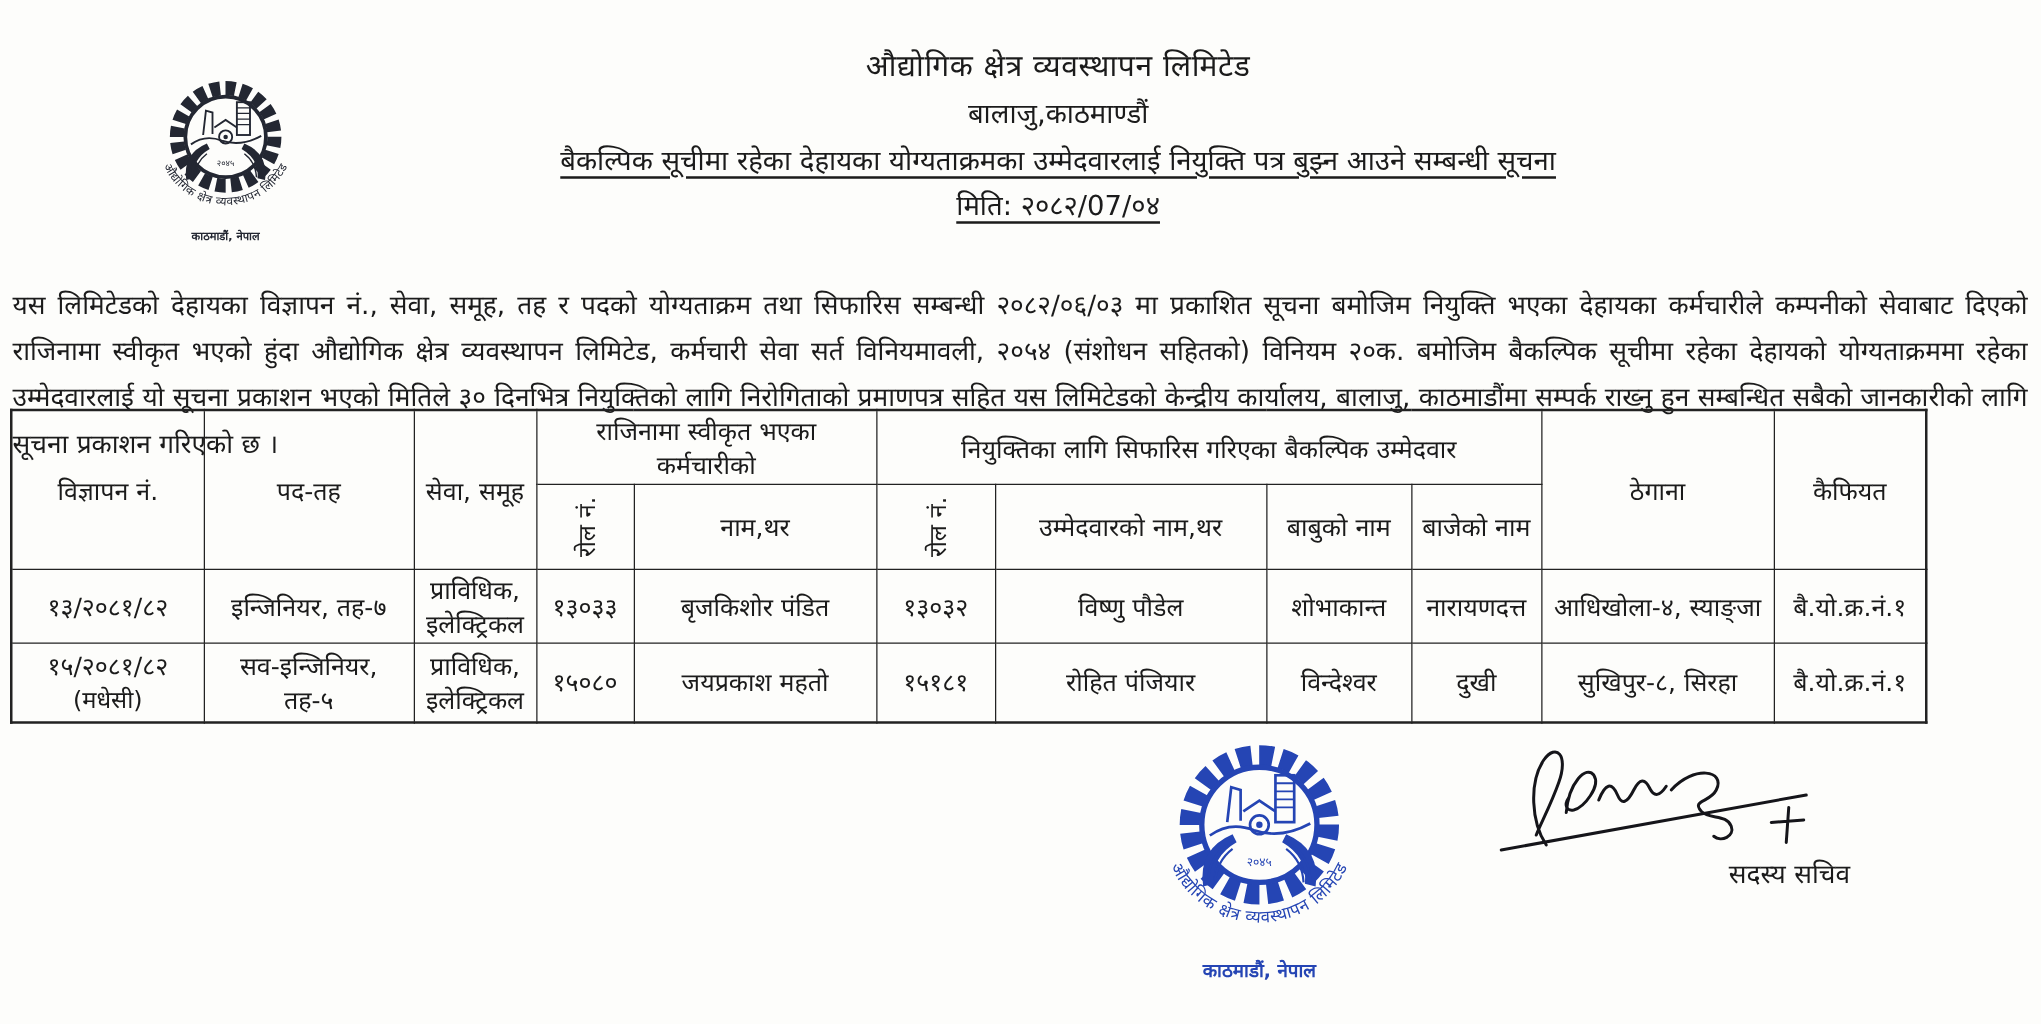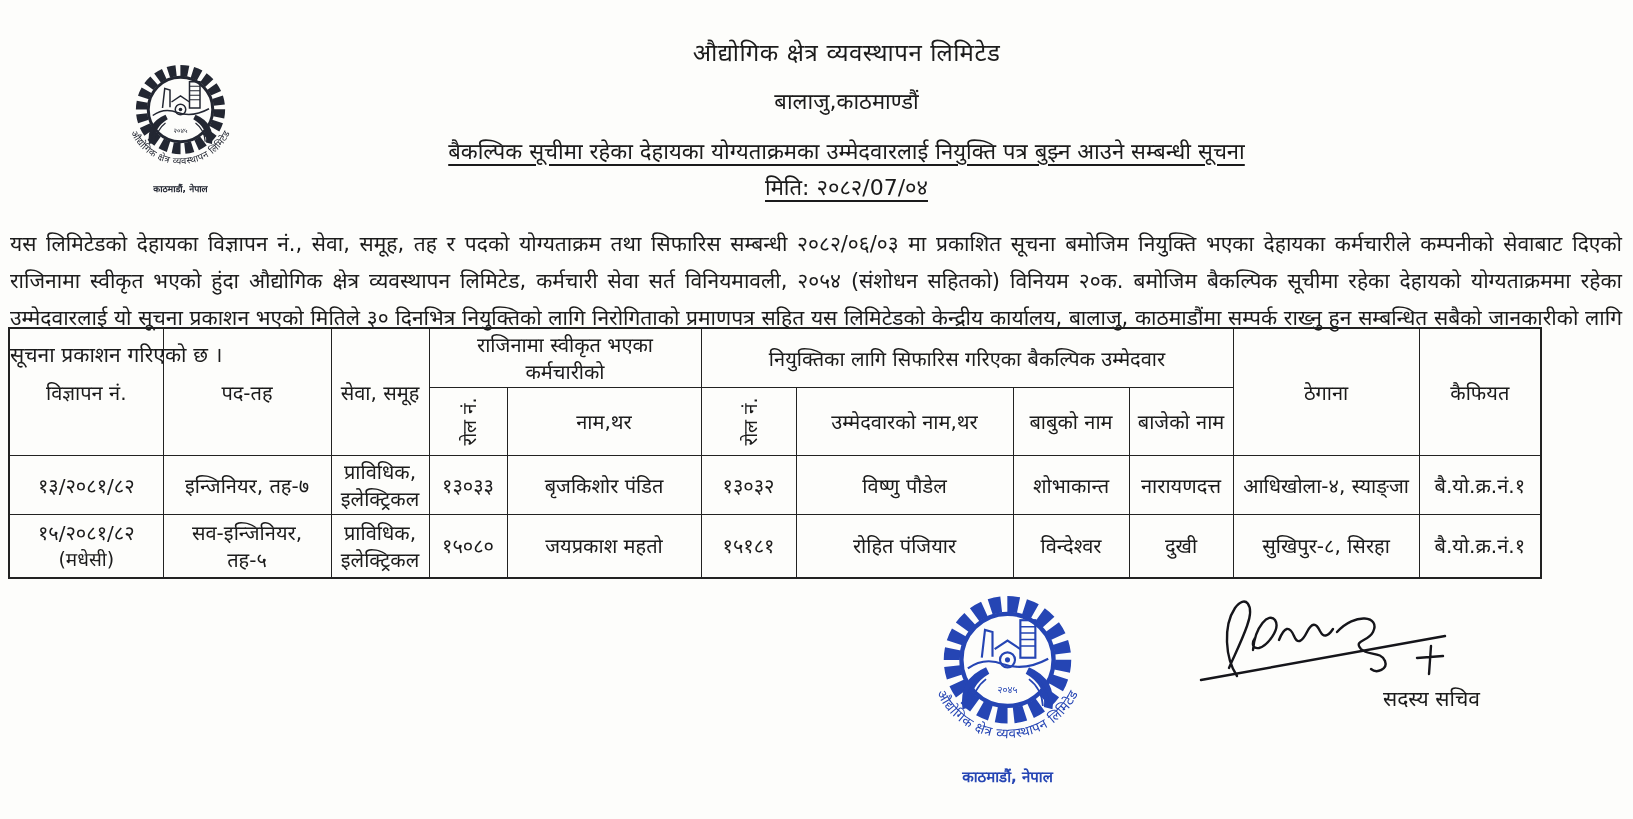--- a/index.html
+++ b/index.html
@@ -5,23 +5,23 @@
   html,body{margin:0;padding:0;}
   body{
     width:1633px;height:819px;position:relative;overflow:hidden;
     background:#fdfdfb;color:#1b1b1b;
     font-family:"DejaVu Sans","Liberation Sans",sans-serif;
   }
   
   .logo-tl{position:absolute;left:88px;top:48px;width:185px;height:150px;}
   .header-center{position:absolute;left:180px;right:120px;top:40px;text-align:center;}
   .org-name{font-size:24px;letter-spacing:.5px;}
-  .org-loc{font-size:22px;margin-top:21px;}
+  .org-loc{font-size:22px;margin-top:11px;}
   .notice-title{
-    font-size:22px;margin-top:25px;display:inline-block;
+    font-size:22px;margin-top:13px;display:inline-block;
     text-decoration:underline;text-underline-offset:5px;text-decoration-thickness:1.5px;
   }
   .notice-date{
     font-size:22px;margin-top:11px;display:inline-block;
     text-decoration:underline;text-underline-offset:5px;text-decoration-thickness:1.5px;
   }
   .header-center > div{line-height:1.15;}
   
   .body-para{
     position:absolute;top:186px;left:10px;width:1612px;

